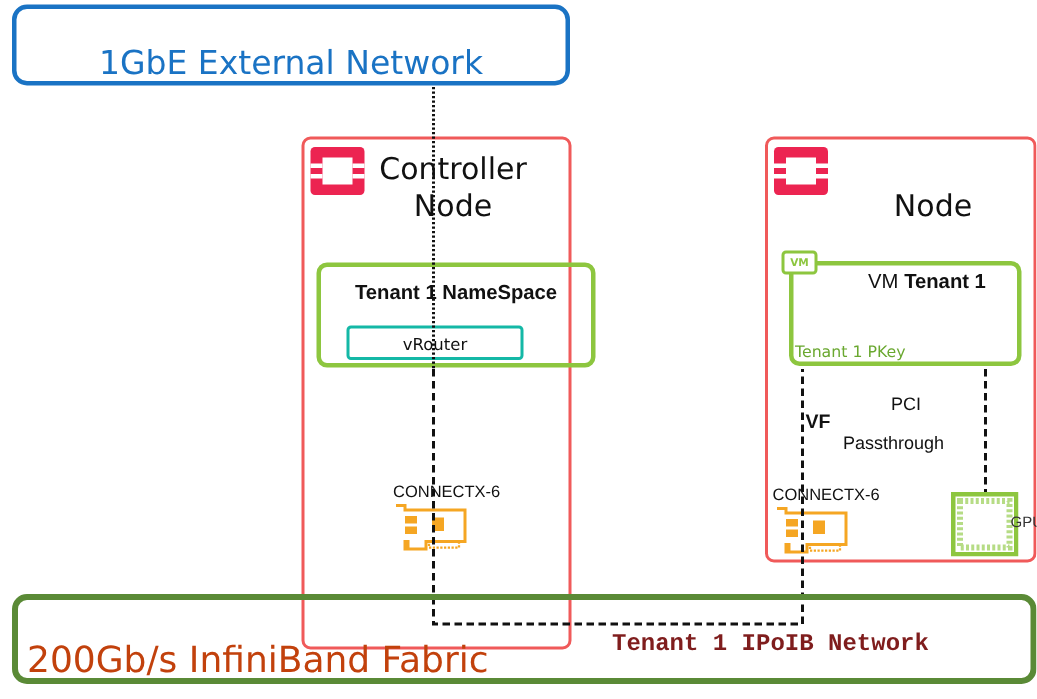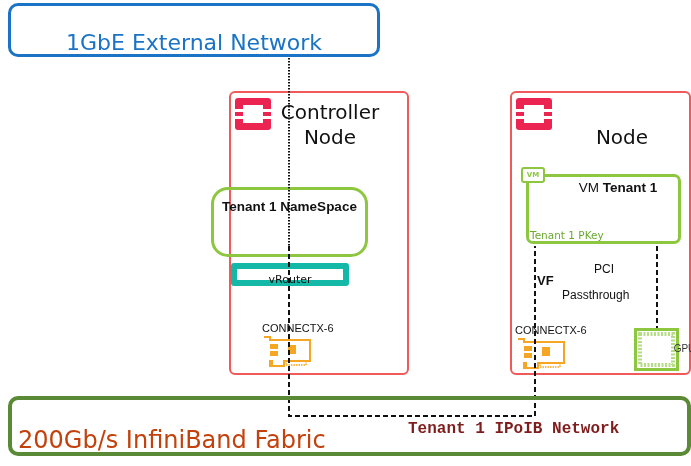--- a/index.html
+++ b/index.html
@@ -1,26 +1,26 @@
 <!DOCTYPE html>
 <html><head>
 <meta charset="utf-8">
 <style>
   html, body { margin:0; padding:0; background:#ffffff; }
   body { width:691px; height:466px; position:relative; overflow:hidden; font-family:"DejaVu Sans", sans-serif; }
   .abs { position:absolute; }
   .ext-net { left:8px; top:3px; width:372px; height:54px; border:3px solid #1a73c4; border-radius:10px; box-sizing:border-box; }
   .ext-net-label { left:0; top:12px; width:100%; text-align:center; color:#1a73c4; font-size:22px;margin-top:12px; }
   .node { border:2.5px solid #f05a5a; border-radius:6px; box-sizing:border-box; }
-  .ctrl { left:201px; top:91px; width:180px; height:284px;margin-left:28px; }
+  .ctrl { left:201px; top:91px; width:180px; height:342px; }
   .comp { left:510px; top:91px; width:181px; height:284px; }
   .node-title { font-size:20px; color:#111; text-align:center; line-height:25px; }
-  .ns { left:211px; top:175px; width:157px; height:70px; border:3px solid #8dc63f; border-radius:17px; box-sizing:border-box;margin-top:12px; }
+  .ns { left:211px; top:175px; width:186px; height:70px; border:3px solid #8dc63f; border-radius:7px; box-sizing:border-box; }
   .ns-title { left:0; top:9px; width:100%; text-align:center; font-family:"Liberation Sans", sans-serif; font-weight:bold; font-size:13.5px; color:#111; }
-  .vrouter { left:231px; top:217px; width:118px; height:23px; border:6px solid #14b8a6; border-radius:3px; box-sizing:border-box; text-align:center; font-size:11px; line-height:21px; color:#111; background:#fff;margin-top:46px; }
+  .vrouter { left:231px; top:217px; width:118px; height:23px; border:2px solid #14b8a6; border-radius:3px; box-sizing:border-box; text-align:center; font-size:11px; line-height:21px; color:#111; background:#fff; }
   .vm { left:526px; top:174px; width:155px; height:70px; border:3px solid #8dc63f; border-radius:7px; box-sizing:border-box; }
   .vm-badge { left:521px; top:167px; width:20px; height:12px; border:2px solid #8dc63f; border-radius:3px; background:#fff; font-size:7px; font-weight:bold; color:#8dc63f; text-align:center; line-height:12px; box-sizing:content-box; }
   .vm-title { left:526px; top:180px; width:184px; text-align:center; font-family:"Liberation Sans", sans-serif; font-size:13.5px; color:#111; }
   .pkey { left:530px; top:229px; font-size:10.5px; color:#6aa830; }
   .lbl { font-family:"Liberation Sans", sans-serif; font-size:11px; color:#111; }
   .fabric { left:8px; top:396px; width:683px; height:60px; border:4px solid #5a8a36; border-radius:10px; box-sizing:border-box; }
   .fabric-label { left:18px; top:426px; font-size:24px; color:#c2410c; }
   .ipoib { left:371px; top:420px; font-family:Liberation Mono, monospace; font-weight:bold; font-size:16px; color:#7f1d1d;margin-left:37px; }
 </style>
 </head>

